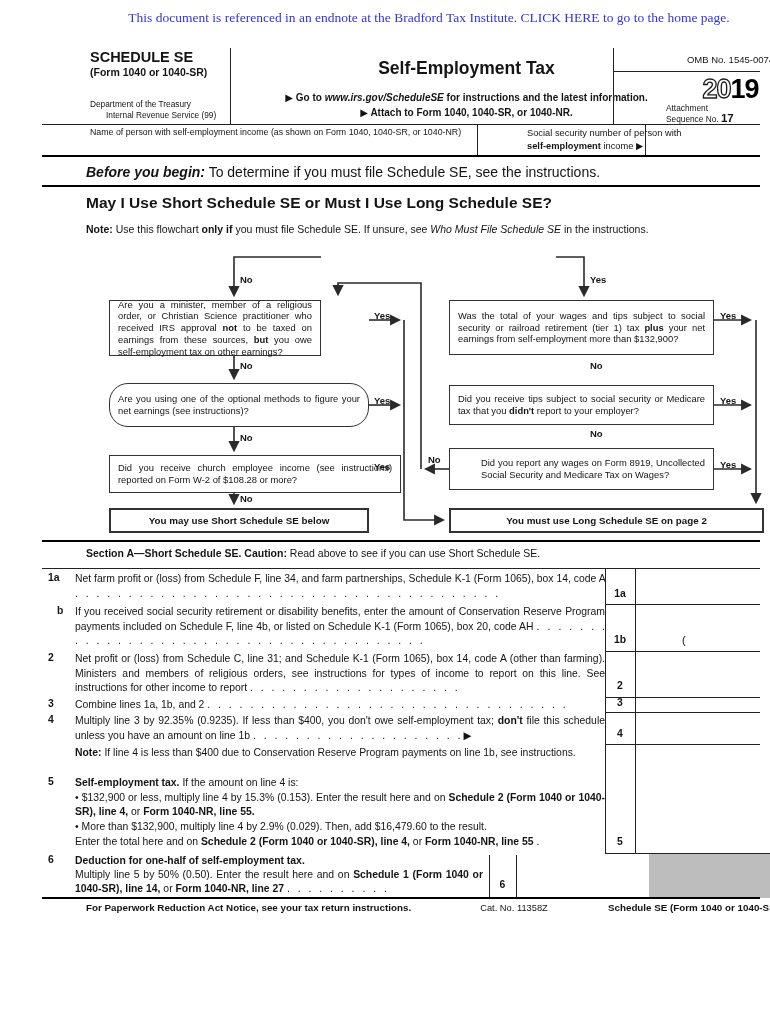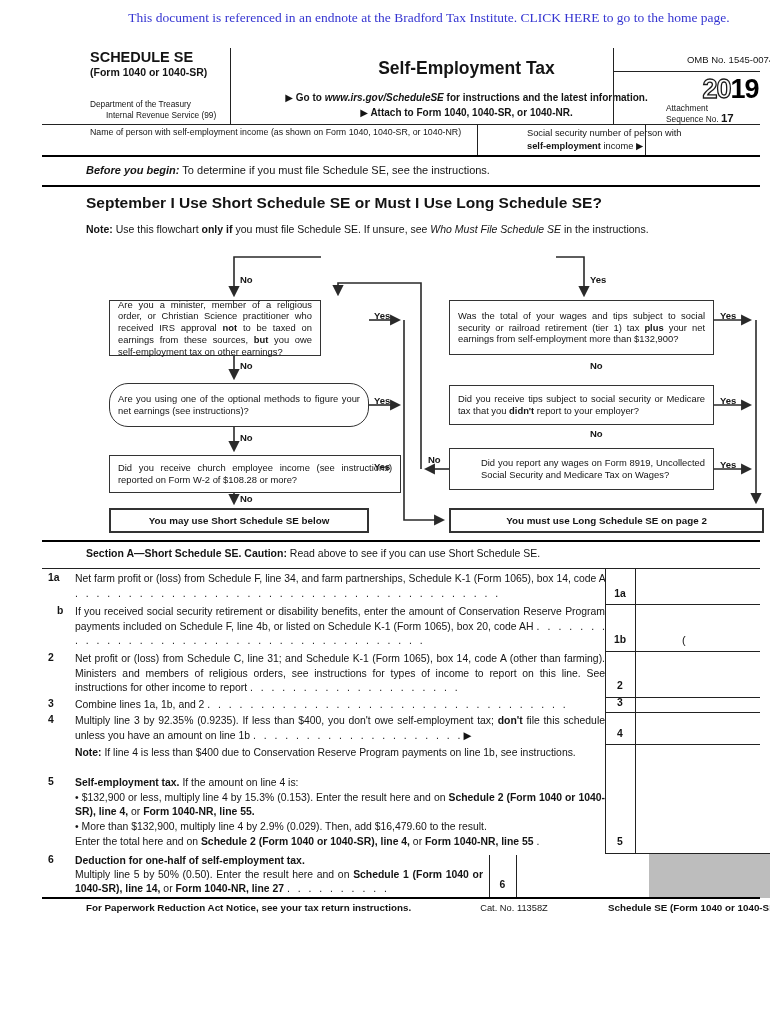--- a/index.html
+++ b/index.html
@@ -56,24 +56,24 @@
   <div class="hr1" style="left:613px;top:71px;width:147px;"></div>
   <div class="hr1" style="left:42px;top:124px;width:718px;"></div>
 
   <div class="abs" style="left:46px;top:127px;font-size:8.8px;">Name of person with self-employment income (as shown on Form 1040, 1040-SR, or 1040-NR)</div>
   <div class="abs" style="left:483px;top:127px;width:160px;font-size:9.3px;line-height:13px;"><span>Social security number of person with </span><span class="b">self-employment</span><span> income ▶</span></div>
   <div class="vr" style="left:477px;top:124px;height:31px;"></div>
   <div class="vr" style="left:645px;top:124px;height:31px;"></div>
   <div class="abs" style="left:646px;top:125px;width:113px;height:29px;"></div>
   <div class="hr2" style="left:42px;top:155px;width:718px;"></div>
 
-  <div class="abs" style="left:42px;top:164px;font-size:11px;"><span class="b i">Before you begin:</span><span> To determine if you must file Schedule SE, see the instructions.</span></div>
+  <div class="abs" style="left:42px;top:164px;font-size:14px;"><span class="b i">Before you begin:</span><span> To determine if you must file Schedule SE, see the instructions.</span></div>
   <div class="hr2" style="left:42px;top:185px;width:718px;"></div>
 
-  <div class="abs" style="left:42px;top:194px;font-size:15.5px;font-weight:700;">September I Use Short Schedule SE or Must I Use Long Schedule SE?</div>
+  <div class="abs" style="left:42px;top:194px;font-size:15.5px;font-weight:700;">May I Use Short Schedule SE or Must I Use Long Schedule SE?</div>
   <div class="abs" style="left:42px;top:223px;font-size:10.5px;"><span class="b">Note:</span><span> Use this flowchart </span><span class="b">only if</span><span> you must file Schedule SE. If unsure, see </span><span class="i">Who Must File Schedule SE</span><span> in the instructions.</span></div>
 
   <div class="abs" style="left:0;top:240px;width:770px;height:300px;">
 
     <svg width="770" height="300" viewBox="0 0 770 300">
       <defs>
         <marker id="arr" viewBox="0 0 10 10" refX="8" refY="5" markerWidth="7" markerHeight="7" orient="auto-start-reverse">
           <path d="M0,0 L10,5 L0,10 z" fill="#2a2a2a"></path>
         </marker>
       </defs>

